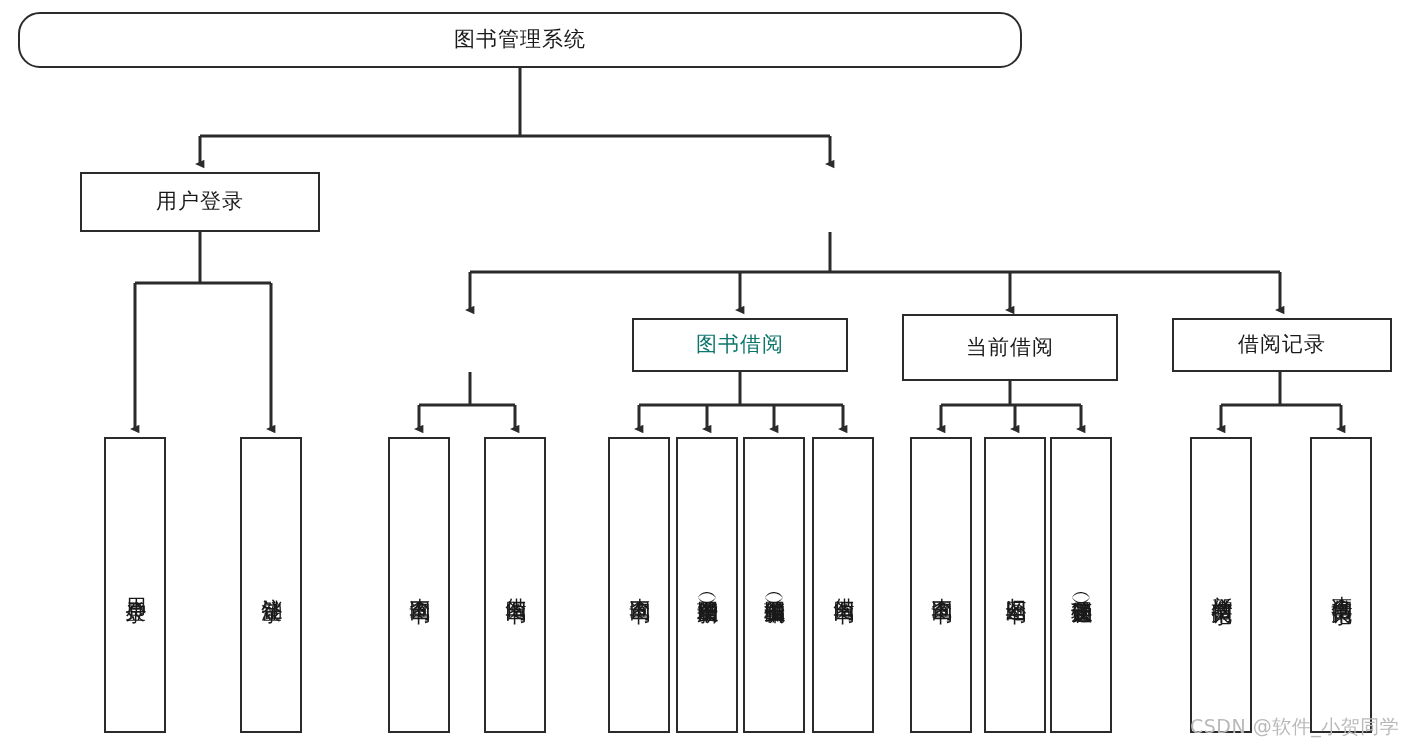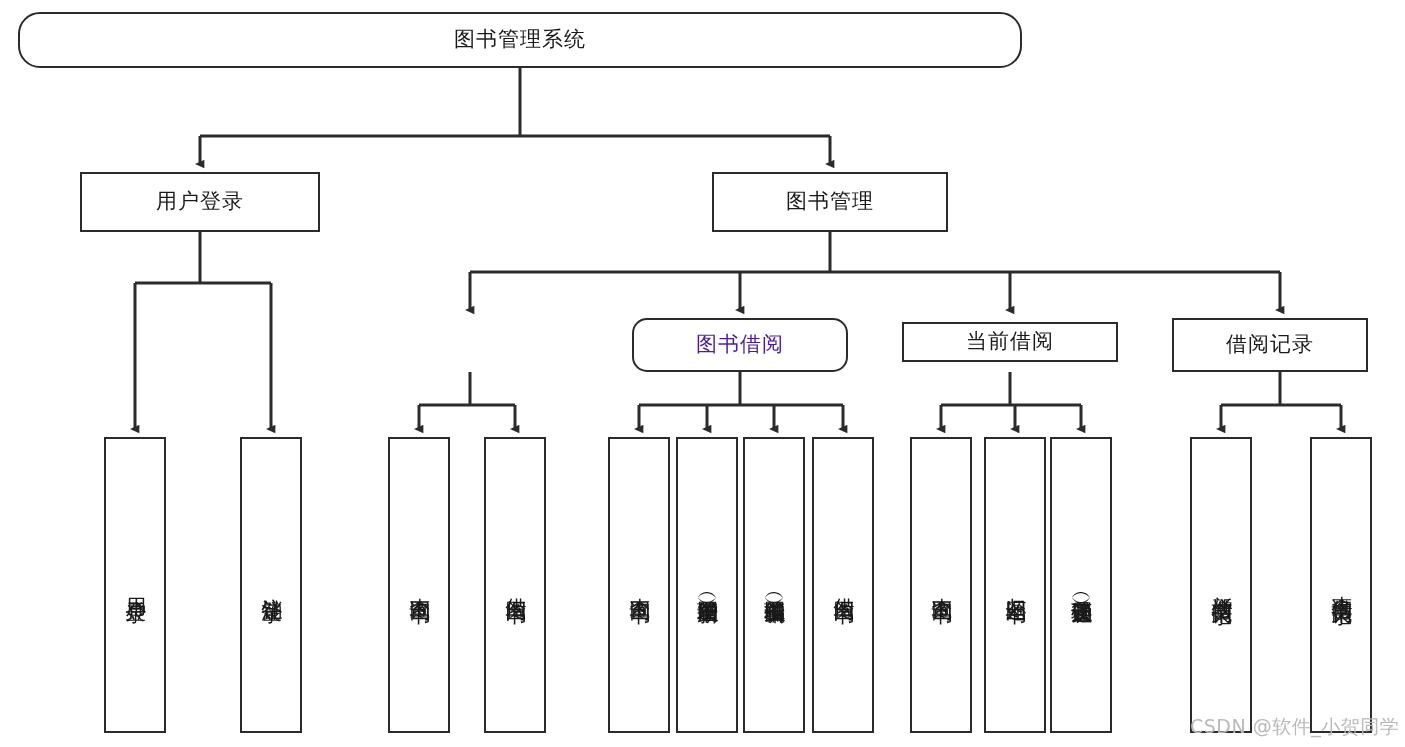--- a/index.html
+++ b/index.html
@@ -116,25 +116,24 @@
       <path d="M 1280 372 L 1280 405"></path>
       <path d="M 1221 405 L 1341 405"></path>
       <path d="M 1221 405 L 1221 429" marker-end="url(#arrow)"></path>
       <path d="M 1341 405 L 1341 429" marker-end="url(#arrow)"></path>
     </g>
   </svg>
 
   <div class="node node-h" id="node-root" style="left: 18px; top: 12px; width: 1004px; height: 56px; border-color: rgb(43, 43, 43); background: rgb(255, 255, 255); color: rgb(26, 26, 26); border-radius: 22px;">图书管理系统</div>
 
   <div class="node node-h" id="node-l1-0" style="left: 80px; top: 172px; width: 240px; height: 60px; border-color: rgb(43, 43, 43); background: rgb(255, 255, 255); color: rgb(26, 26, 26);">用户登录</div>
-  <div class="node node-h" id="node-l1-1" style="left: 712px; top: 172px; width: 236px; height: 60px; border-color: rgb(43, 43, 43); background: rgb(255, 255, 255); color: rgb(26, 26, 26);">图书管理</div>
 
-  <div class="node node-h" id="node-l2-1" style="left: 632px; top: 318px; width: 216px; height: 54px; border-color: rgb(43, 43, 43); background: rgb(255, 255, 255); color: #4c1d95; border-radius: 15px;">图书借阅</div>
-  <div class="node node-h" id="node-l2-2" style="left: 902px; top: 322px; width: 216px; height: 40px; border-color: rgb(43, 43, 43); background: rgb(255, 255, 255); color: rgb(26, 26, 26); text-align: right;">当前借阅</div>
-  <div class="node node-h" id="node-l2-3" style="left: 1172px; top: 318px; width: 196px; height: 54px; border-color: rgb(43, 43, 43); background: rgb(255, 255, 255); color: rgb(26, 26, 26);">借阅记录</div>
+  <div class="node node-h" id="node-l2-1" style="left: 632px; top: 318px; width: 216px; height: 54px; border-color: rgb(43, 43, 43); background: rgb(255, 255, 255); color: #0f766e;">图书借阅</div>
+  <div class="node node-h" id="node-l2-2" style="left: 902px; top: 314px; width: 216px; height: 67px; border-color: rgb(43, 43, 43); background: rgb(255, 255, 255); color: rgb(26, 26, 26); text-align: right;">当前借阅</div>
+  <div class="node node-h" id="node-l2-3" style="left: 1172px; top: 318px; width: 220px; height: 54px; border-color: rgb(43, 43, 43); background: rgb(255, 255, 255); color: rgb(26, 26, 26);">借阅记录</div>
 
   <div class="node node-v" id="node-leaf-0" style="left: 104px; top: 437px; width: 62px; height: 296px; border-color: rgb(43, 43, 43); background: rgb(255, 255, 255); color: rgb(26, 26, 26);">用户登录</div>
   <div class="node node-v" id="node-leaf-1" style="left: 240px; top: 437px; width: 62px; height: 296px; border-color: rgb(43, 43, 43); background: rgb(255, 255, 255); color: rgb(26, 26, 26);">注销登录</div>
   <div class="node node-v" id="node-leaf-2" style="left: 388px; top: 437px; width: 62px; height: 296px; border-color: rgb(43, 43, 43); background: rgb(255, 255, 255); color: rgb(26, 26, 26);">查询图书</div>
   <div class="node node-v" id="node-leaf-3" style="left: 484px; top: 437px; width: 62px; height: 296px; border-color: rgb(43, 43, 43); background: rgb(255, 255, 255); color: rgb(26, 26, 26);">借阅图书</div>
   <div class="node node-v" id="node-leaf-4" style="left: 608px; top: 437px; width: 62px; height: 296px; border-color: rgb(43, 43, 43); background: rgb(255, 255, 255); color: rgb(26, 26, 26);">查询图书</div>
   <div class="node node-v tight" id="node-leaf-5" style="left: 676px; top: 437px; width: 62px; height: 296px; border-color: rgb(43, 43, 43); background: rgb(255, 255, 255); color: rgb(26, 26, 26);">新增图书（管理员）</div>
   <div class="node node-v tight" id="node-leaf-6" style="left: 743px; top: 437px; width: 62px; height: 296px; border-color: rgb(43, 43, 43); background: rgb(255, 255, 255); color: rgb(26, 26, 26);">编辑图书（管理员）</div>
   <div class="node node-v" id="node-leaf-7" style="left: 812px; top: 437px; width: 62px; height: 296px; border-color: rgb(43, 43, 43); background: rgb(255, 255, 255); color: rgb(26, 26, 26);">借阅图书</div>
   <div class="node node-v" id="node-leaf-8" style="left: 910px; top: 437px; width: 62px; height: 296px; border-color: rgb(43, 43, 43); background: rgb(255, 255, 255); color: rgb(26, 26, 26);">查询图书</div>

